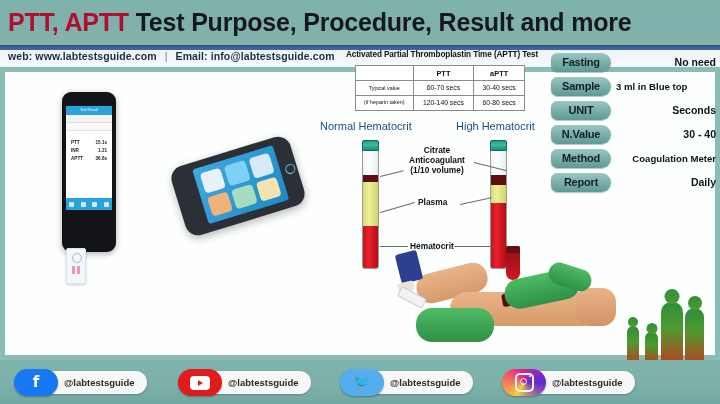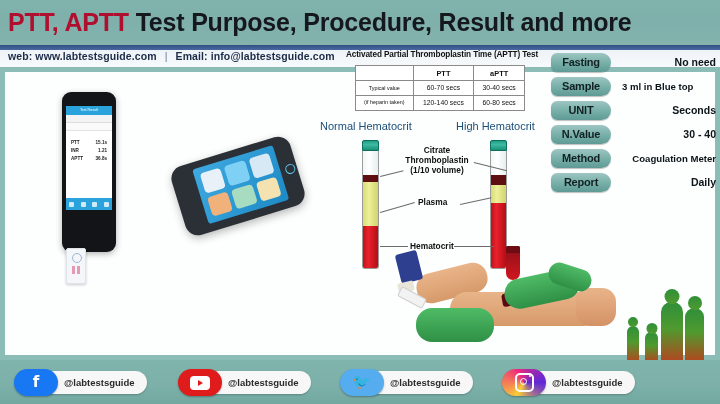--- a/index.html
+++ b/index.html
@@ -64,21 +64,21 @@
   .infopanel{position:absolute;left:551px;top:50px;width:168px;}
   .inforow{position:relative;height:24px;display:flex;align-items:center;}
   .pill{position:relative;width:60px;height:19px;
     background:linear-gradient(180deg,#9ec6c2 0%,#79b0aa 50%,#5f9a94 100%);
     border-radius:9px 14px 14px 9px;display:flex;align-items:center;justify-content:center;
     box-shadow:0 1px 1px rgba(0,0,0,.25);flex:0 0 auto;}
   .pill span{font-size:11px;font-weight:bold;color:#122024;letter-spacing:-0.2px;}
   .infoval{flex:1 1 auto;text-align:right;padding-right:3px;font-size:10.5px;
     font-weight:bold;color:#0c1418;white-space:nowrap;}
   .infoval.wide{font-size:9.6px;}
-  .infoval.left{text-align:left;padding-left:11px;}
+  .infoval.left{text-align:left;padding-left:5px;}
 
   
   .phone1{position:absolute;left:62px;top:92px;width:54px;height:160px;
     background:#131418;border-radius:9px;box-shadow:0 2px 6px rgba(0,0,0,.3);}
   .p1screen{position:absolute;left:4px;top:14px;width:46px;height:104px;background:#fff;overflow:hidden;}
   .p1bar{height:9px;background:#2aa3dd;position:relative;}
   .p1bar .tt{position:absolute;left:14px;top:2px;font-size:3.6px;color:#fff;}
   .p1sub{height:7px;background:#f3f3f3;border-bottom:1px solid #ddd;}
   .p1sub2{height:7px;background:#fafafa;border-bottom:1px solid #e2e2e2;}
   .p1rows{padding:9px 5px 0 5px;}
@@ -270,21 +270,21 @@
     <div class="tube b">
       <div class="cap"></div>
       <div class="seg clear" style="height:24px"></div>
       <div class="seg band" style="height:10px"></div>
       <div class="seg plasma" style="height:18px"></div>
       <div class="seg hct bot" style="height:66px"></div>
     </div>
 
     <div class="calltxt" style="left:78px;top:26px;width:78px;">
       <span>Citrate</span><br>
-      <span>Thromboplastin</span><br>
+      <span>Anticoagulant</span><br>
       <span>(1/10 volume)</span>
     </div>
     <div class="calltxt" style="left:98px;top:78px;">Plasma</div>
     <div class="calltxt" style="left:90px;top:122px;">Hematocrit</div>
 
     <div class="leader" style="left:60px;top:56px;width:24px;transform:rotate(-14deg);"></div>
     <div class="leader" style="left:154px;top:42px;width:34px;transform:rotate(14deg);"></div>
     <div class="leader" style="left:60px;top:92px;width:36px;transform:rotate(-16deg);"></div>
     <div class="leader" style="left:140px;top:84px;width:32px;transform:rotate(-12deg);"></div>
     <div class="leader" style="left:60px;top:126px;width:28px;"></div>

